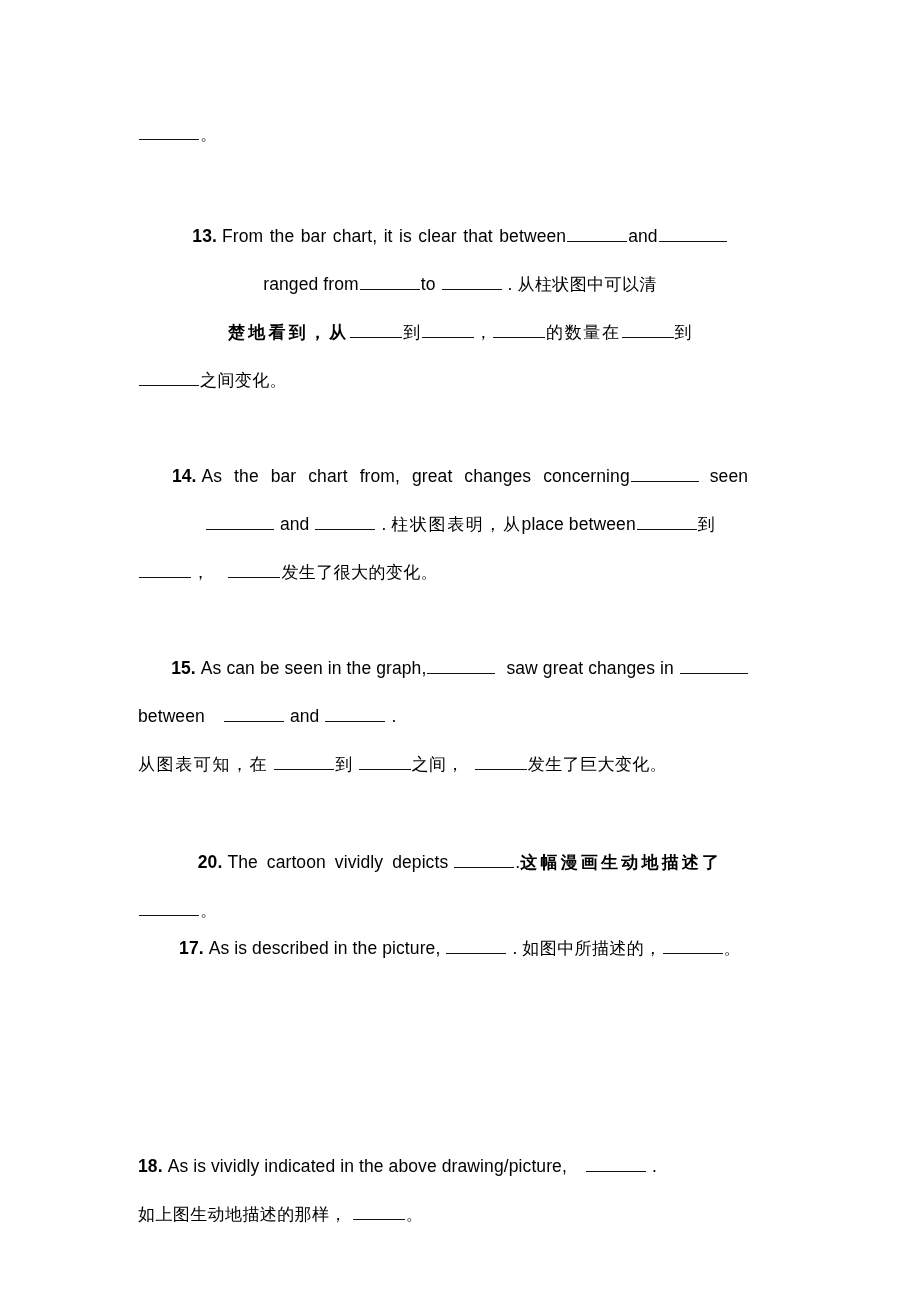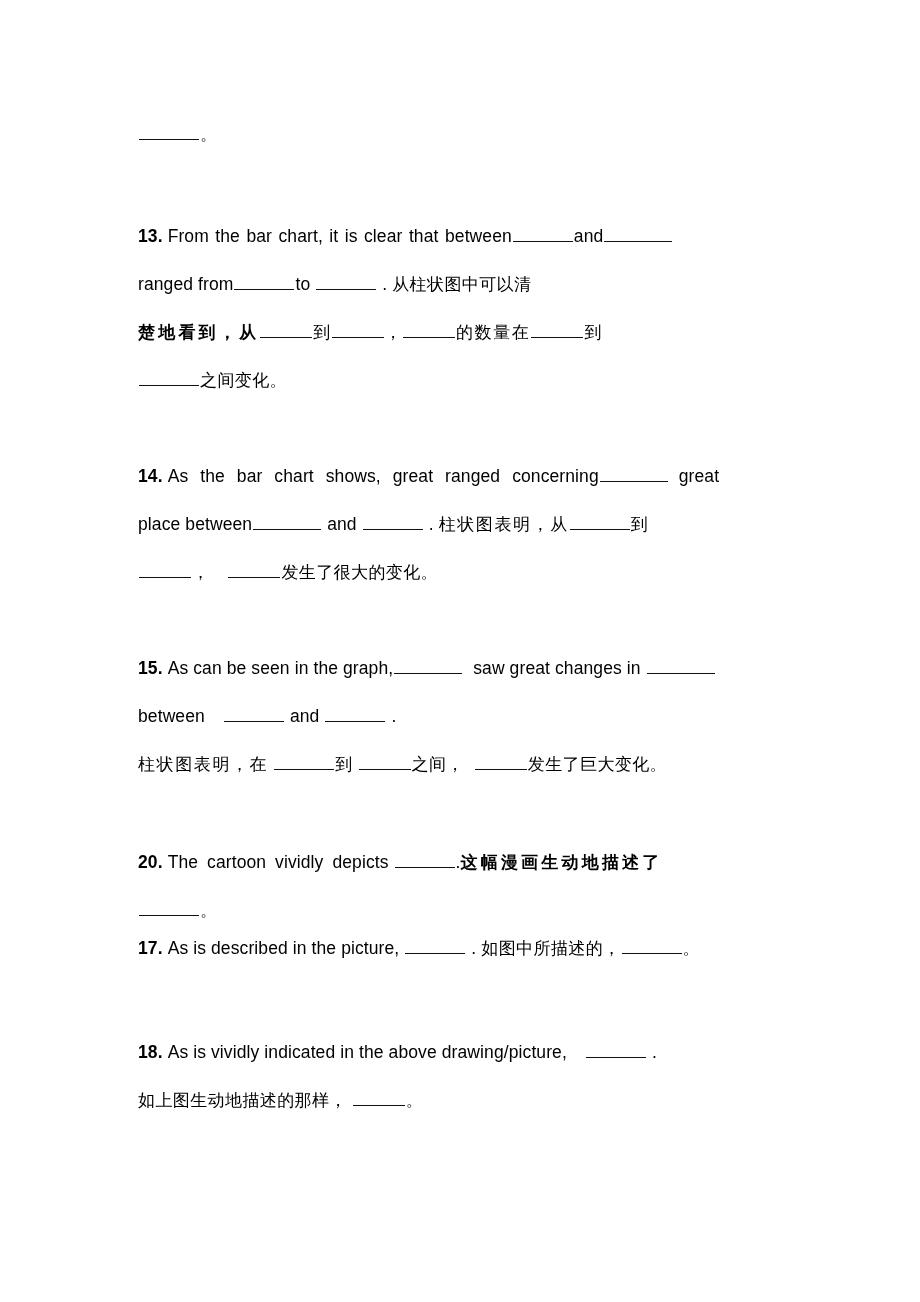--- a/index.html
+++ b/index.html
@@ -31,21 +31,21 @@
   .line {
     height: 48px;
     line-height: 48px;
     font-size: 17.5px;
     white-space: nowrap;
     letter-spacing: 0.1px;
   }
   
   .line.just {
     display: flex;
-    justify-content: flex-start;
+    justify-content: center;
     align-items: baseline;
   }
   .line.flow {
     display: flex;
     align-items: baseline;
   }
   .seg { display: inline-block; }
   .cn {
     font-family: "DejaVu Sans", "Liberation Sans", sans-serif;
     font-size: 17px;
@@ -103,26 +103,26 @@
       <span class="seg"><span class="blank b-sm"></span><span class="cn">到</span></span>
     </div>
     <div class="line flow">
       <span class="blank b-md"></span>
         <span class="cn">之间变化。</span>
     </div>
   </div>
 
   <div class="qblock" style="top:452px;">
     <div class="line just">
-      <span class="seg ws3"><span class="num">14.</span><span class="gap-xs"></span><span>As the bar chart shows, great ranged concerning</span></span>
-      <span class="seg"><span class="blank b-lg"></span><span class="gap-s"></span><span>great</span></span>
+      <span class="seg ws3"><span class="num">14.</span><span class="gap-xs"></span><span>As the bar chart from, great changes concerning</span></span>
+      <span class="seg"><span class="blank b-lg"></span><span class="gap-s"></span><span>seen</span></span>
     </div>
     <div class="line just">
+      <span class="seg"><span class="blank b-lg"></span><span class="gap-xs"></span><span>and</span><span class="gap-xs"></span><span class="blank b-md"></span><span class="gap-xs"></span><span>.</span><span class="gap-xs"></span><span class="cn sp2">柱状图表明，从</span></span>
       <span class="seg"><span>place between</span></span>
-      <span class="seg"><span class="blank b-lg"></span><span class="gap-xs"></span><span>and</span><span class="gap-xs"></span><span class="blank b-md"></span><span class="gap-xs"></span><span>.</span><span class="gap-xs"></span><span class="cn sp2">柱状图表明，从</span></span>
       <span class="seg"><span class="blank b-md"></span><span class="cn">到</span></span>
     </div>
     <div class="line flow">
       <span class="blank b-sm"></span>
         <span class="cn">，</span>
         <span class="gap-m"></span>
         <span class="blank b-sm"></span>
         <span class="cn">发生了很大的变化。</span>
     </div>
   </div>
@@ -137,21 +137,21 @@
         <span class="gap-m"></span>
         <span class="blank b-md"></span>
         <span class="gap-xs"></span>
         <span>and</span>
         <span class="gap-xs"></span>
         <span class="blank b-md"></span>
         <span class="gap-xs"></span>
         <span>.</span>
     </div>
     <div class="line flow">
-      <span class="cn sp2">柱状图表明，在</span>
+      <span class="cn sp2">从图表可知，在</span>
         <span class="gap-xs"></span>
         <span class="blank b-md"></span>
         <span class="cn">到</span>
         <span class="gap-xs"></span>
         <span class="blank b-sm"></span>
         <span class="cn">之间，</span>
         <span class="gap-s"></span>
         <span class="blank b-sm"></span>
         <span class="cn">发生了巨大变化。</span>
     </div>
@@ -168,21 +168,21 @@
     </div>
   </div>
 
   <div class="qblock" style="top:924px;">
     <div class="line just">
       <span class="seg"><span class="num">17.</span><span class="gap-xs"></span><span>As is described in the picture,</span><span class="gap-xs"></span><span class="blank b-md"></span><span class="gap-xs"></span><span>.</span><span class="gap-xs"></span><span class="cn">如图中所描述的，</span></span>
       <span class="seg"><span class="blank b-md"></span><span class="cn">。</span></span>
     </div>
   </div>
 
-  <div class="qblock" style="top:1028px;">
+  <div class="qblock" style="top:1142px;">
     <div class="line flow">
       <span class="num">18.</span>
         <span class="gap-xs"></span>
         <span>As is vividly indicated in the above drawing/picture,</span>
         <span class="gap-m"></span>
         <span class="blank b-md"></span>
         <span class="gap-xs"></span>
         <span>.</span>
     </div>
     <div class="line flow">

